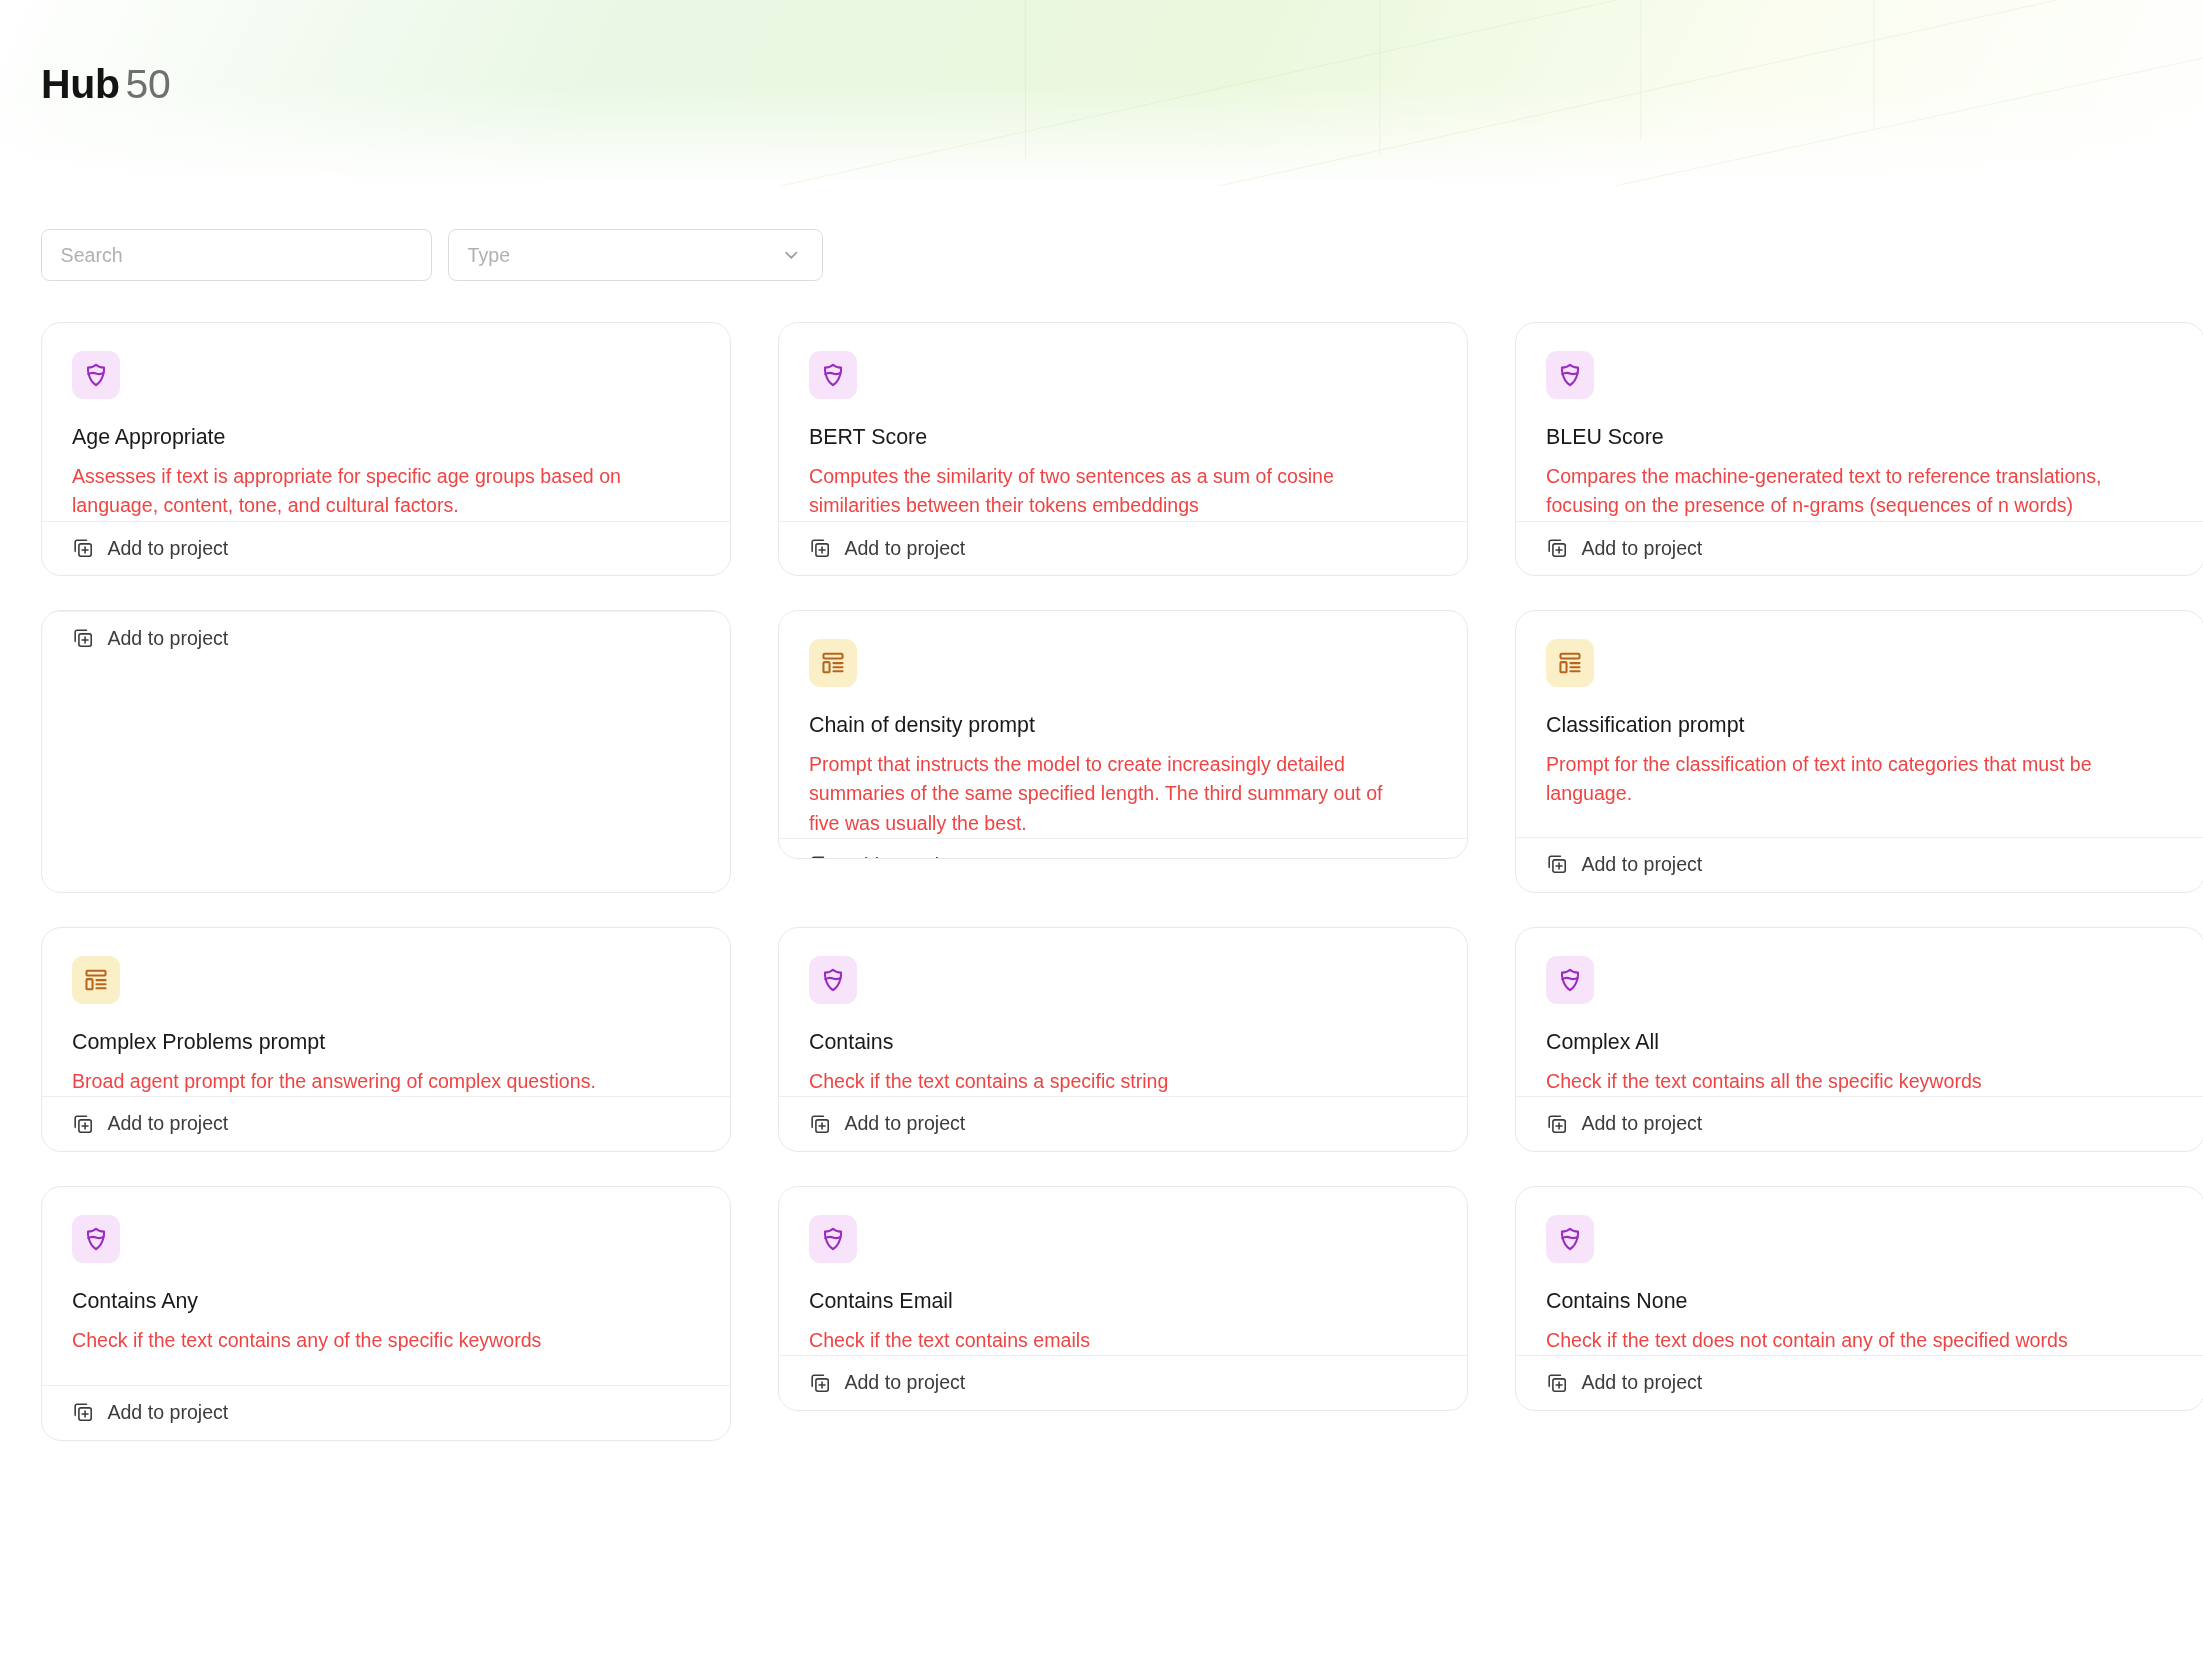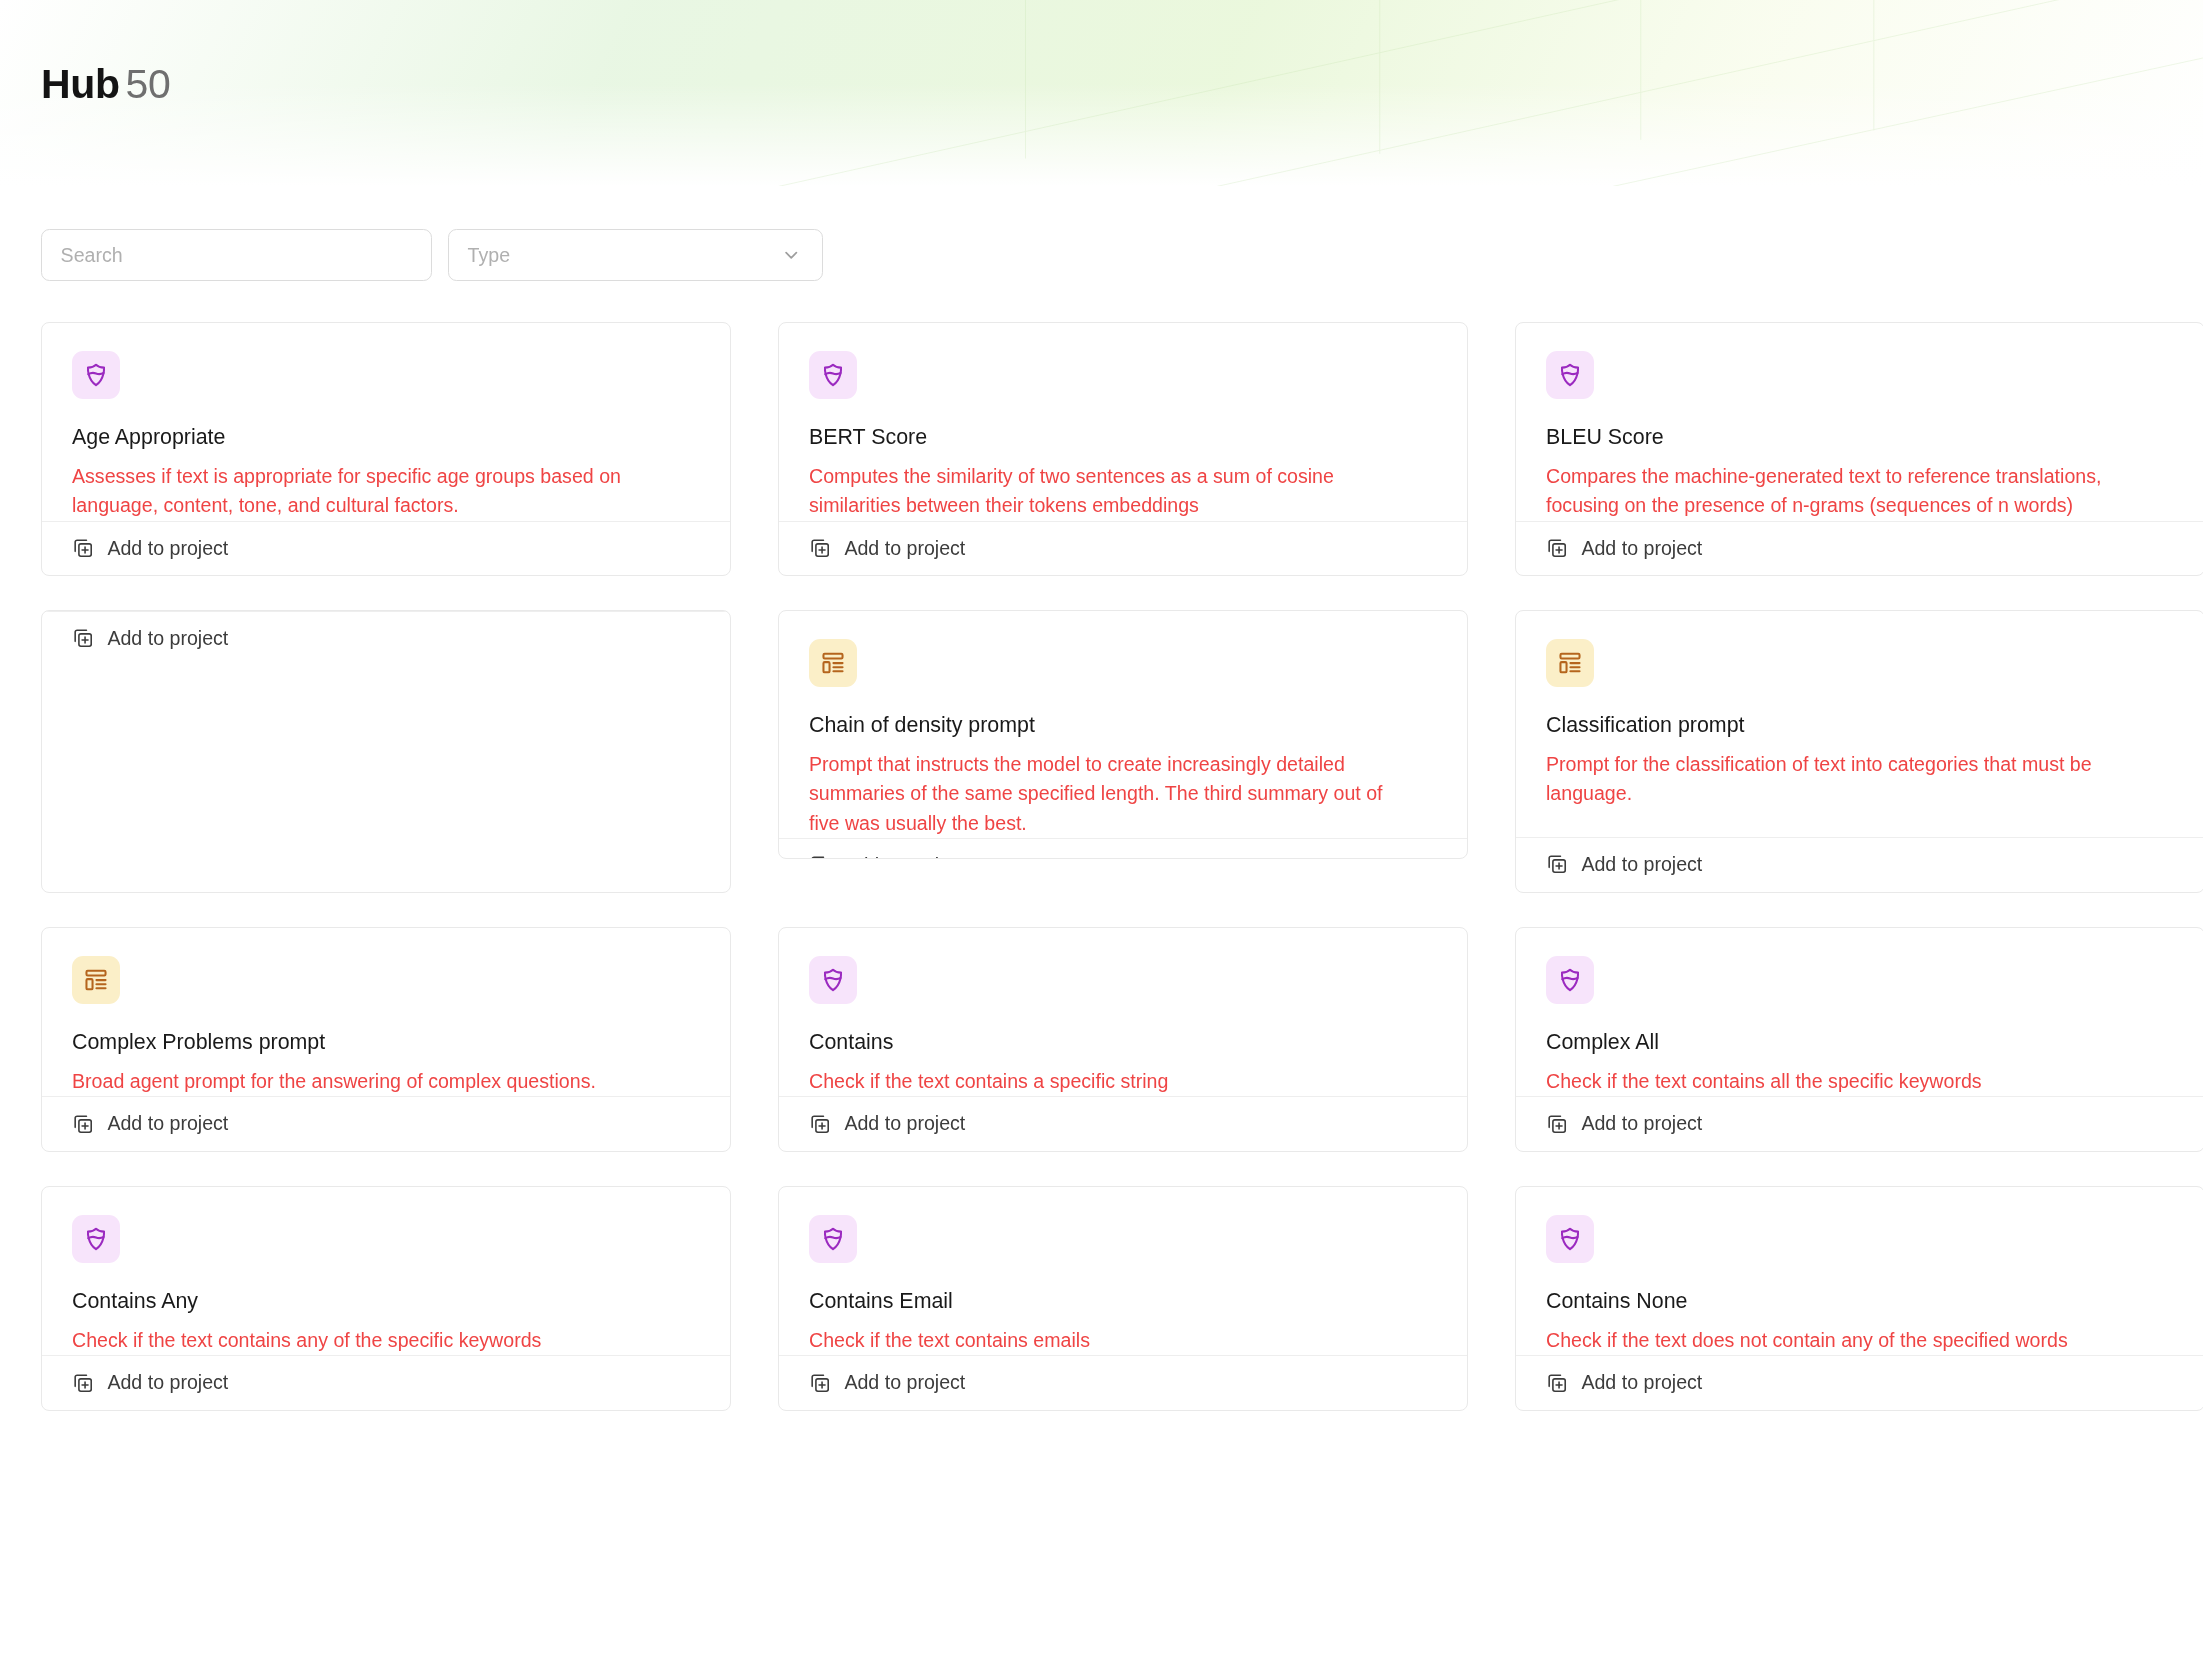--- a/index.html
+++ b/index.html
@@ -92,21 +92,21 @@
   .card-grid {
     display: grid;
     grid-template-columns: repeat(3, 690px);
     column-gap: 47px;
     row-gap: 34px;
     padding: 41px 41px 0 41px;
   }
 
   .card {
     border: 0.9px solid #e9e9e9;
-    border-radius: 8px;
+    border-radius: 20px;
     background: #fff;
     display: flex;
     flex-direction: column;
     overflow: hidden;
   }
   .card-body {
     padding: 28px 30px 0 30px;
     flex: 1 1 auto;
   }
   .card-icon {
@@ -364,21 +364,21 @@
       <div class="card-footer">
         <svg width="22.4" height="22.4" viewBox="0 0 24 24" fill="none" stroke="#3c3c3c" stroke-width="1.7" stroke-linecap="round" stroke-linejoin="round">
           <path d="M15.5 3.4 H5.4 A2 2 0 0 0 3.4 5.4 V15.4"></path>
           <rect x="7.4" y="7.4" width="13.2" height="13.2" rx="2.1"></rect>
           <line x1="14" y1="10.8" x2="14" y2="17.2"></line>
           <line x1="10.8" y1="14" x2="17.2" y2="14"></line>
         </svg>
         <span class="ftr-label">Add to project</span>
       </div>
     </div>
-    <div class="card" style="height: 225px;">
+    <div class="card" style="height: 255px;">
       <div class="card-body">
         <div class="card-icon metric">
           <svg width="26" height="26" viewBox="0 0 24 24" fill="none" stroke="#9b2ac0" stroke-width="1.9" stroke-linecap="round" stroke-linejoin="round">
             <path d="M12 2.6 C12 2.6 9.4 5.2 4.6 5.2 C4.6 5.2 3.9 15.9 12 21.4 C20.1 15.9 19.4 5.2 19.4 5.2 C14.6 5.2 12 2.6 12 2.6 Z"></path>
             <path d="M4.9 11.3 C7 10 9.3 9.5 12 10.6 C14.7 11.7 17 11.2 19.1 10.1"></path>
           </svg>
         </div>
         <div class="card-title">Contains Any</div>
         <div class="card-desc">Check if the text contains any of the specific keywords</div>
       </div>

